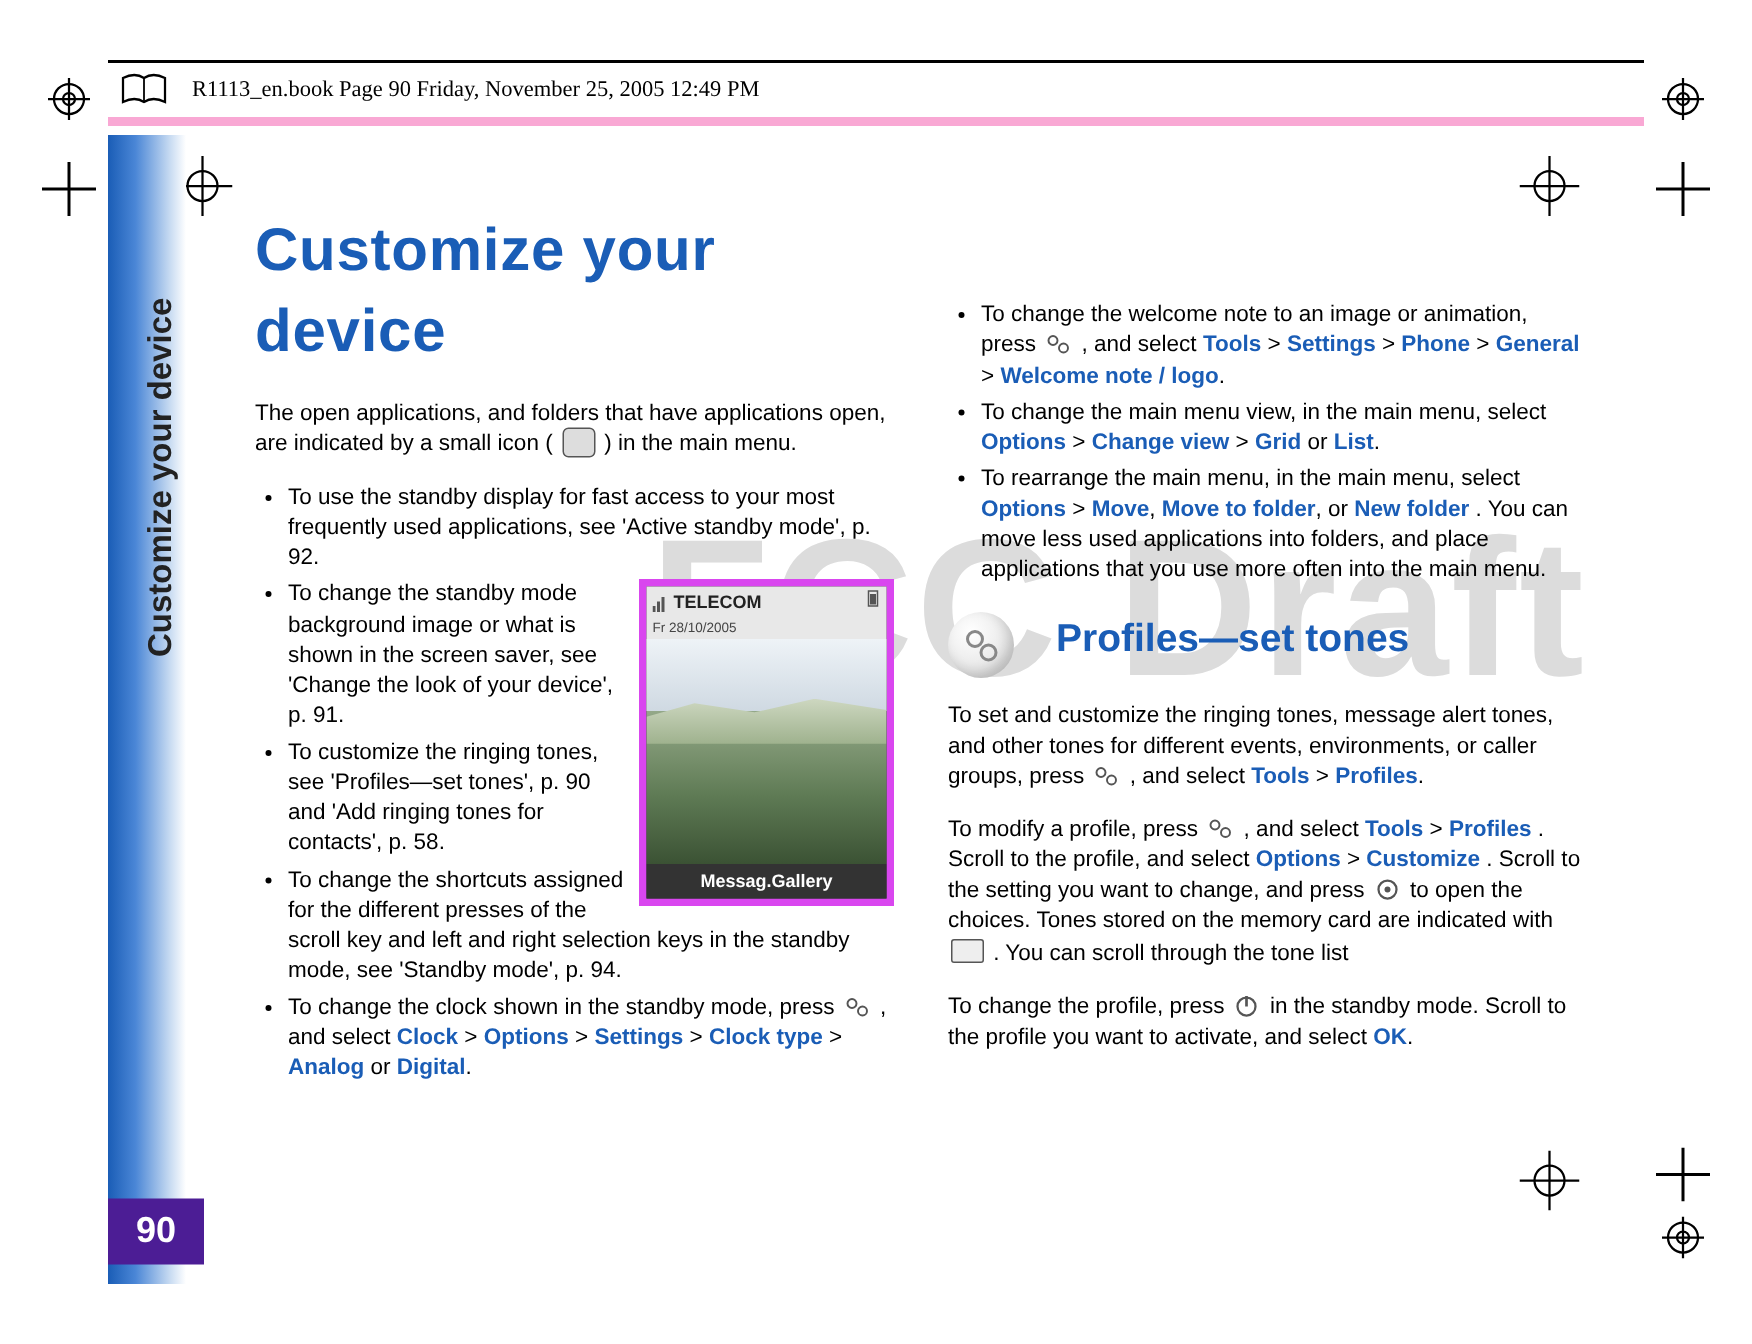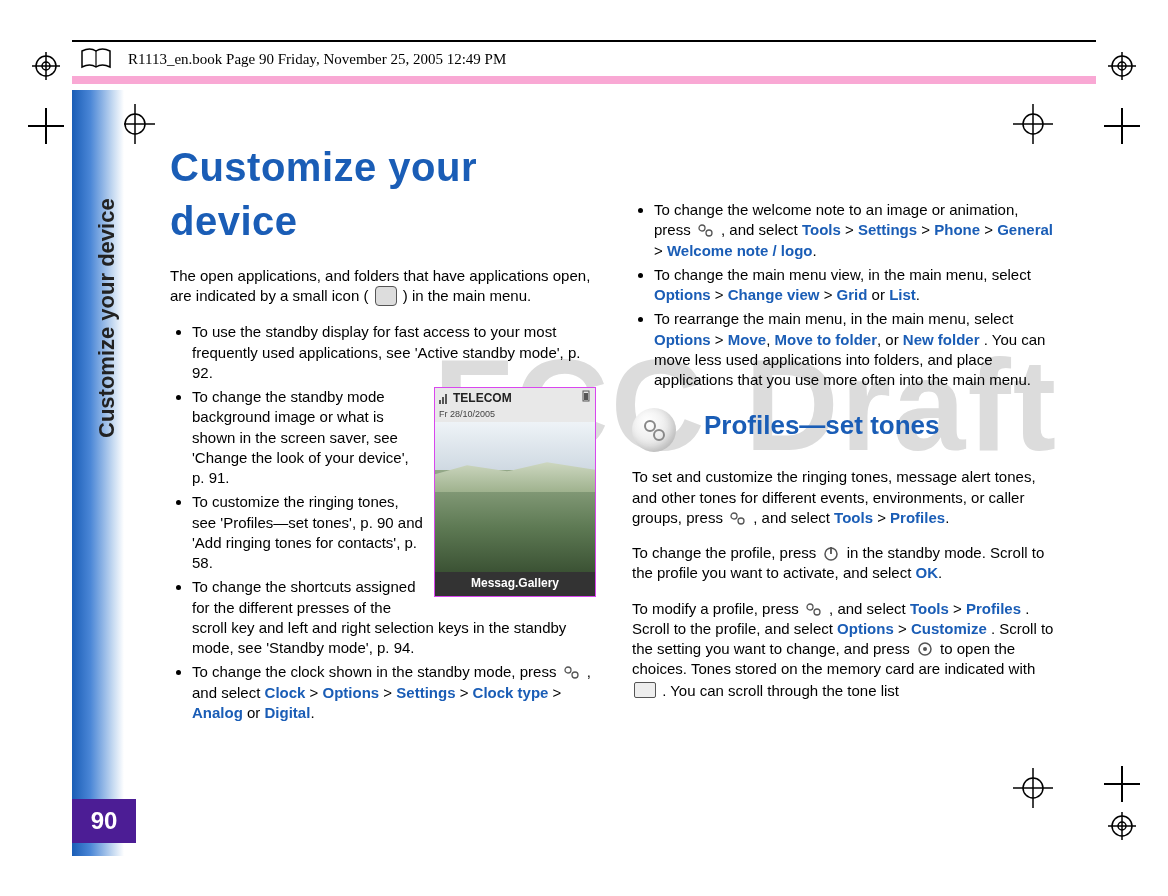--- a/index.html
+++ b/index.html
@@ -1,17 +1,17 @@
 <!DOCTYPE html>
 <html><head>
 <meta charset="utf-8">
 <style>
   html,body{margin:0;padding:0;width:1168px;height:896px;background:#fff;font-family:"Trebuchet MS","Arial",sans-serif;color:#000;overflow:hidden}
   .page{position:relative;width:1168px;height:896px}
-  .topbar{position:absolute;left:72px;right:72px;top:40px;height:44px;border-top:2px solid #000;border-bottom:8px solid #f9a8d4;box-sizing:border-box;display:flex;align-items:center;padding:0 8px}
+  .topbar{position:absolute;left:72px;right:72px;top:40px;height:44px;border-top:2px solid #000;border-bottom:6px solid #f9a8d4;box-sizing:border-box;display:flex;align-items:center;padding:0 8px}
   .topbar .row{display:flex;align-items:center;gap:16px;width:100%}
   .book-header{font-family:"Times New Roman",serif;font-size:15px}
   .regcircle-tl{position:absolute;left:32px;top:52px}
   .regcircle-tr{position:absolute;right:32px;top:52px}
   .regcircle-br{position:absolute;right:32px;bottom:52px}
   .cross-left{position:absolute;left:28px;top:108px}
   .cross-right{position:absolute;right:28px;top:108px}
   .cross-right-bot{position:absolute;right:28px;bottom:90px}
   .cross-target-left{position:absolute;left:115px;top:104px}
   .cross-target-right{position:absolute;right:115px;top:104px}
@@ -22,21 +22,21 @@
   .content{position:absolute;left:170px;right:110px;top:140px;bottom:90px;display:flex;gap:36px}
   .col{flex:1;min-width:0;font-size:15px;line-height:1.35}
   h1{color:#1a5db6;font-size:40px;font-weight:700;margin:0 0 18px 0;letter-spacing:.5px}
   ul{margin:6px 0 0 0;padding-left:22px}
   li{margin-bottom:4px}
   .link{color:#1a5db6;font-weight:700}
   .icon-inline{display:inline-flex;vertical-align:middle;width:20px;height:18px;border:1.5px solid #555;border-radius:4px;background:#ddd;position:relative;top:-1px;margin:0 2px}
   .key-icon{display:inline-flex;vertical-align:middle;width:18px;height:16px;align-items:center;justify-content:center;position:relative;top:-1px;margin:0 2px}
   .draft{position:absolute;right:110px;top:330px;font-size:130px;font-weight:700;color:#dcdcdc;z-index:0;letter-spacing:2px;pointer-events:none}
   .content > .col{position:relative;z-index:1}
-  .phone{float:right;width:160px;margin:0 0 8px 10px;border:1px solid #d946ef;background:#333;font-family:sans-serif}
+  .phone{float:right;width:160px;margin:0 0 8px 10px;border:5px solid #d946ef;background:#333;font-family:sans-serif}
   .phone-status{background:#e8e8e8;color:#444;font-size:10px;padding:2px 4px;display:flex;align-items:center;gap:4px}
   .phone-status .big{font-weight:bold;font-size:12px;color:#222}
   .phone-sub{background:#e8e8e8;font-size:9px;color:#444;padding:0 4px 2px 4px;text-align:left}
   .phone-img{height:150px;background:linear-gradient(#b9c7b0,#8aa07e 40%,#5e7a54 70%,#3b5234);position:relative}
   .phone-img .sky{position:absolute;left:0;right:0;top:0;height:48px;background:linear-gradient(#eef3f7,#cfd9e2)}
   .phone-img .hill{position:absolute;left:0;right:0;top:40px;height:30px;background:linear-gradient(#cdd7c0,#9fb28e);clip-path:polygon(0 100%,0 40%,20% 10%,45% 30%,70% 0,100% 25%,100% 100%)}
   .phone-soft{display:flex;justify-content:center;padding:3px 6px 4px 6px;font-weight:700;color:#fff;font-size:12px;background:#333}
   .section-head{display:flex;align-items:flex-start;gap:28px;margin:18px 0 12px 0}
   .section-icon{width:44px;height:44px;border-radius:50%;background:radial-gradient(circle at 35% 30%,#fff,#e8e8e8 60%,#ccc);box-shadow:inset -4px -4px 8px rgba(0,0,0,.15);display:flex;align-items:center;justify-content:center}
   .section-title{color:#1a5db6;font-size:26px;font-weight:700}
@@ -237,32 +237,20 @@
               <circle cx="5" cy="5" r="3" fill="none" stroke="#555" stroke-width="1.3"></circle>
               <circle cx="12" cy="10" r="3" fill="none" stroke="#555" stroke-width="1.3"></circle>
             </svg>
           </span>
         <span>, and select </span>
         <span class="link">Tools</span><span> &gt; </span>
         <span class="link">Profiles</span><span>.</span>
       </p>
 
       <p>
-        <span>To change the profile, press </span>
-        <span class="key-icon">
-            <svg width="18" height="16">
-              <circle cx="9" cy="9" r="6" fill="none" stroke="#555" stroke-width="1.5"></circle>
-              <line x1="9" y1="2" x2="9" y2="9" stroke="#555" stroke-width="1.8"></line>
-            </svg>
-          </span>
-        <span> in the standby mode. Scroll to the profile you want to activate, and select </span>
-        <span class="link">OK</span><span>.</span>
-      </p>
-
-      <p>
         <span>To modify a profile, press </span>
         <span class="key-icon">
             <svg width="18" height="14">
               <circle cx="5" cy="5" r="3" fill="none" stroke="#555" stroke-width="1.3"></circle>
               <circle cx="12" cy="10" r="3" fill="none" stroke="#555" stroke-width="1.3"></circle>
             </svg>
           </span>
         <span>, and select </span>
         <span class="link">Tools</span><span> &gt; </span>
         <span class="link">Profiles</span>
@@ -273,16 +261,28 @@
         <span class="key-icon">
             <svg width="18" height="16">
               <circle cx="9" cy="8" r="6" fill="none" stroke="#555" stroke-width="1.5"></circle>
               <circle cx="9" cy="8" r="2" fill="#555"></circle>
             </svg>
           </span>
         <span> to open the choices. Tones stored on the memory card are indicated with </span>
         <span class="sd-icon"></span>
         <span>. You can scroll through the tone list</span>
       </p>
+
+      <p>
+        <span>To change the profile, press </span>
+        <span class="key-icon">
+            <svg width="18" height="16">
+              <circle cx="9" cy="9" r="6" fill="none" stroke="#555" stroke-width="1.5"></circle>
+              <line x1="9" y1="2" x2="9" y2="9" stroke="#555" stroke-width="1.8"></line>
+            </svg>
+          </span>
+        <span> in the standby mode. Scroll to the profile you want to activate, and select </span>
+        <span class="link">OK</span><span>.</span>
+      </p>
     </div>
   </div>
 
 </div>
 
 </body></html>

